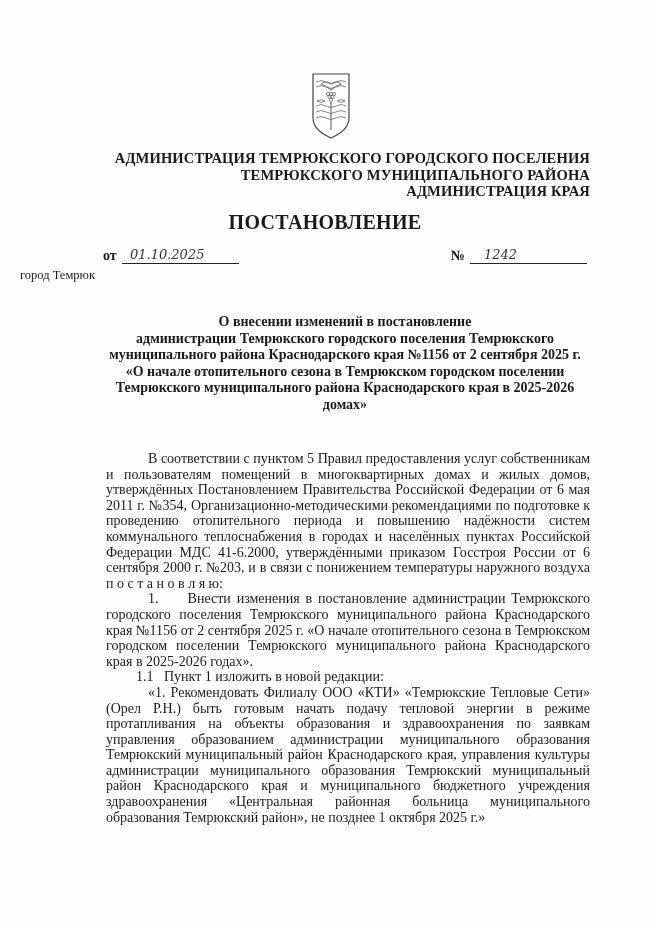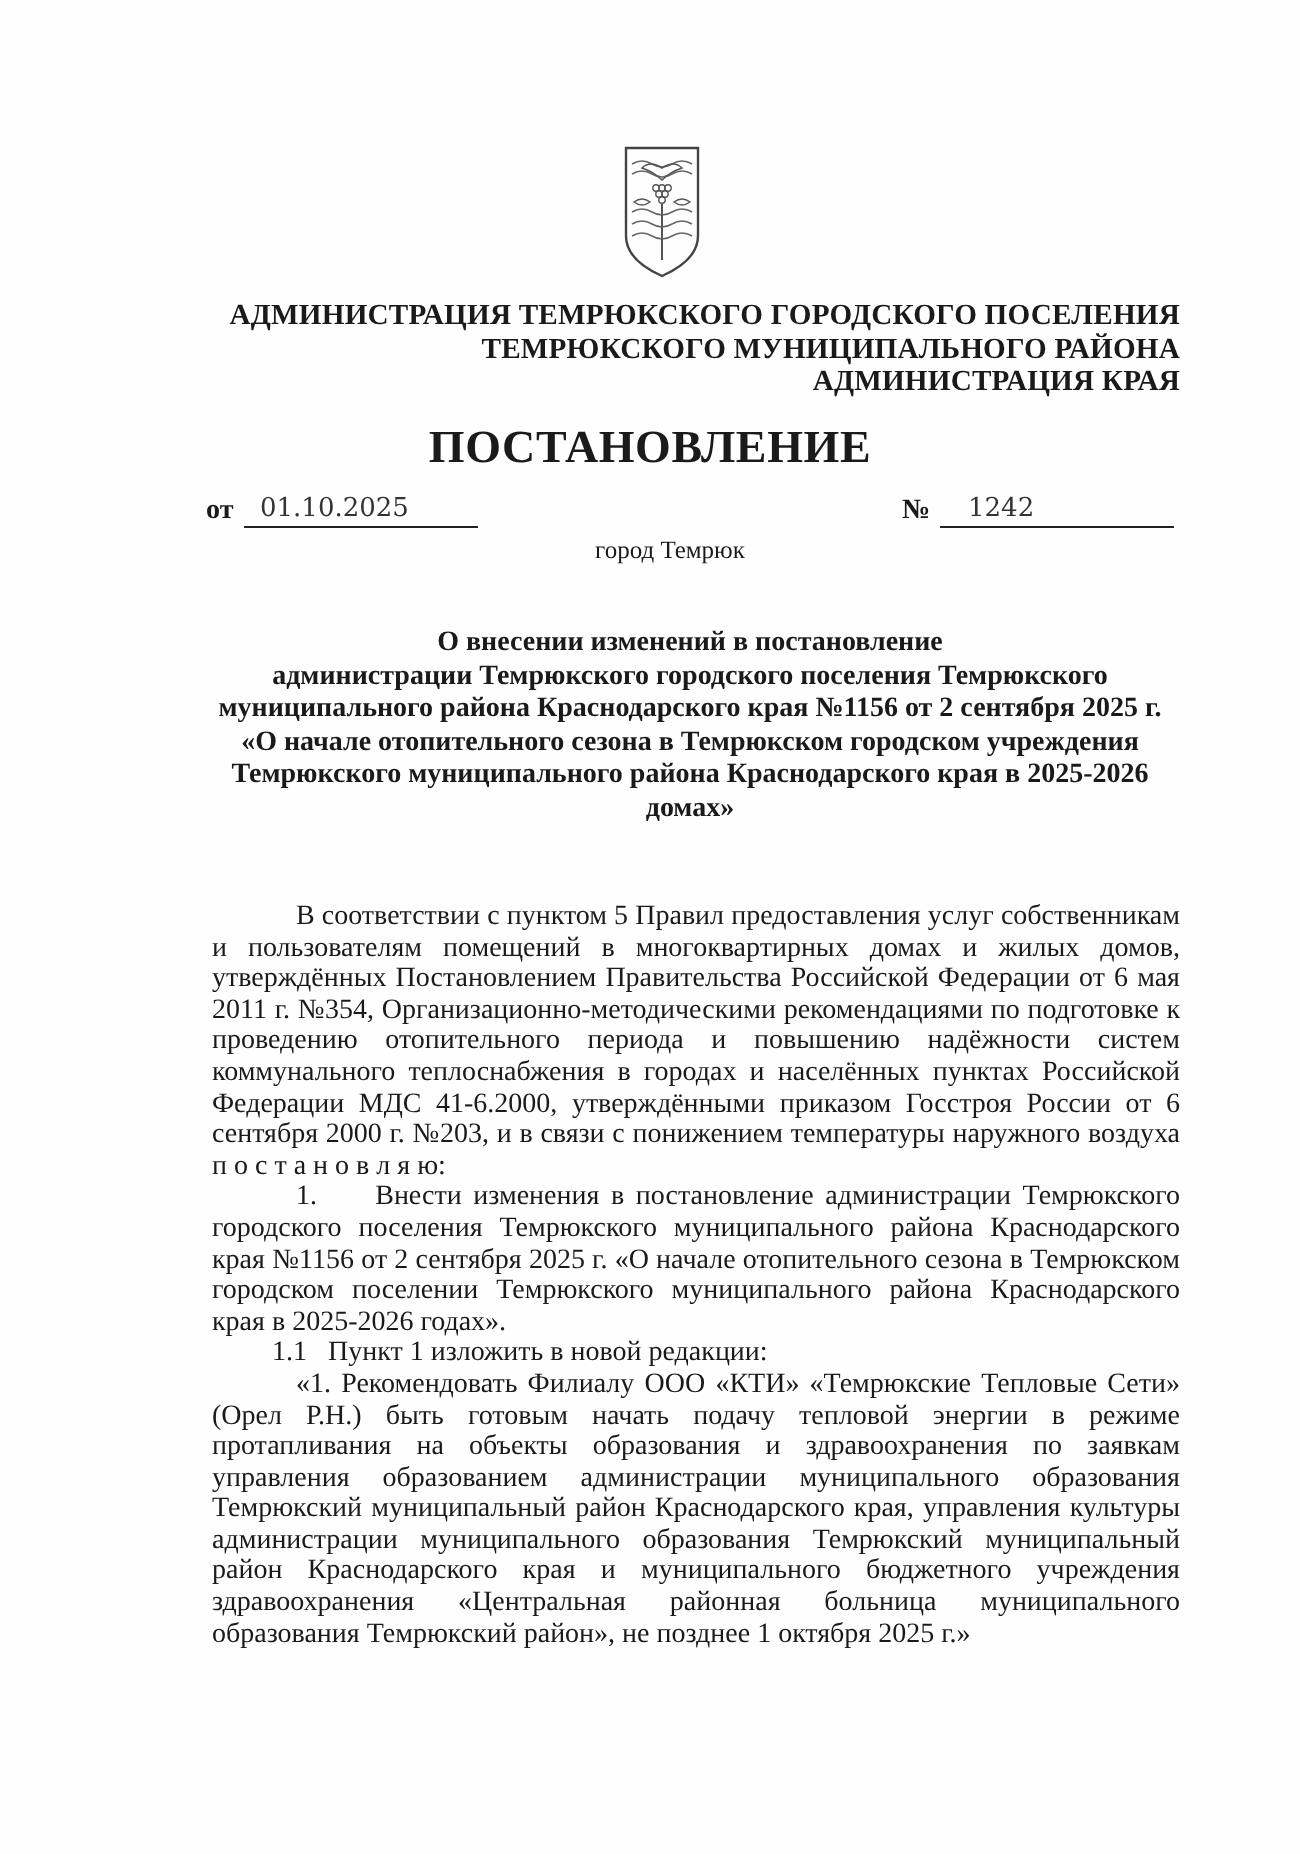--- a/index.html
+++ b/index.html
@@ -4,27 +4,27 @@
 <style>
   html, body { margin:0; padding:0; background:#ffffff; }
   body { width:650px; height:927px; position:relative; overflow:hidden; color:#1a1a1a;
          font-family:"Liberation Serif", "DejaVu Serif", serif; }
   .page { position:absolute; left:0; top:0; width:650px; height:927px; background:#fefefe; }
   .emblem { position:absolute; left:311px; top:72px; width:40px; height:68px; }
   .hdr { position:absolute; left:60px; width:530px; text-align:right; font-weight:bold; font-size:14.6px; line-height:16.5px; letter-spacing:0.1px; }
   .hdr1 { top:150px; }
   .hdr2 { top:166.5px; }
   .hdr3 { top:183px; }
-  .post { position:absolute; left:60px; width:530px; top:211px; text-align:center; font-weight:bold; font-size:23px; letter-spacing:0.3px; }
+  .post { position:absolute; left:60px; width:530px; top:211px; text-align:center; font-weight:bold; font-size:20px; letter-spacing:0.3px; }
   .dateline { position:absolute; top:248px; font-size:14px; font-weight:bold; }
   .ot { left:103px; }
-  .hand { font-family:"DejaVu Serif", serif; font-weight:normal; font-size:13px; color:#333; position:absolute; }
+  .hand { font-family:"DejaVu Serif", serif; font-style:italic; font-weight:normal; font-size:13px; color:#333; position:absolute; }
   .uline { position:absolute; height:1px; background:#222; }
   .num { left:451px; }
-  .city { position:absolute; top:268px; left:0; width:650px; text-align:center; font-size:12.5px; padding-left:20px; box-sizing:border-box; }
+  .city { position:absolute; top:268px; left:0; width:650px; text-align:left; font-size:12.5px; padding-left:20px; box-sizing:border-box; }
   .title { position:absolute; left:92px; width:506px; top:314px; text-align:center; font-weight:bold; font-size:14px; line-height:16.6px; }
   .title div { white-space:nowrap; }
   .body { position:absolute; left:106px; width:484px; top:451px; font-size:14px; line-height:15.6px; text-align:justify; }
   .body p { margin:0; text-indent:42px; text-align:justify; text-align-last:left; }
   .body p.item { text-indent:42px; }
   .body p.sub { text-indent:30px; }
 </style>
 </head>
 <body>
 
@@ -62,21 +62,21 @@
   <div class="dateline num">№</div>
   <div class="hand" style="left:484px; top:247px;">1242</div>
   <div class="uline" style="left:470px; top:263px; width:117px;"></div>
 
   <div class="city">город Темрюк</div>
 
   <div class="title">
     <div>О внесении изменений в постановление</div>
     <div>администрации Темрюкского городского поселения Темрюкского</div>
     <div>муниципального района Краснодарского края №1156 от 2 сентября 2025 г.</div>
-    <div>«О начале отопительного сезона в Темрюкском городском учреждения</div>
+    <div>«О начале отопительного сезона в Темрюкском городском поселении</div>
     <div>Темрюкского муниципального района Краснодарского края в 2025-2026</div>
     <div>домах»</div>
   </div>
 
   <div class="body">
     <p>В соответствии с пунктом 5 Правил предоставления услуг собственникам и пользователям помещений в многоквартирных домах и жилых домов, утверждённых Постановлением Правительства Российской Федерации от 6 мая 2011 г. №354, Организационно-методическими рекомендациями по подготовке к проведению отопительного периода и повышению надёжности систем коммунального теплоснабжения в городах и населённых пунктах Российской Федерации МДС 41-6.2000, утверждёнными приказом Госстроя России от 6 сентября 2000 г. №203, и в связи с понижением температуры наружного воздуха п о с т а н о в л я ю:</p>
     <p class="item">1.&nbsp;&nbsp;&nbsp;&nbsp;&nbsp;Внести изменения в постановление администрации Темрюкского городского поселения Темрюкского муниципального района Краснодарского края №1156 от 2 сентября 2025 г. «О начале отопительного сезона в Темрюкском городском поселении Темрюкского муниципального района Краснодарского края в 2025-2026 годах».</p>
     <p class="sub">1.1&nbsp;&nbsp;&nbsp;Пункт 1 изложить в новой редакции:</p>
     <p class="item">«1. Рекомендовать Филиалу ООО «КТИ» «Темрюкские Тепловые Сети» (Орел Р.Н.) быть готовым начать подачу тепловой энергии в режиме протапливания на объекты образования и здравоохранения по заявкам управления образованием администрации муниципального образования Темрюкский муниципальный район Краснодарского края, управления культуры администрации муниципального образования Темрюкский муниципальный район Краснодарского края и муниципального бюджетного учреждения здравоохранения «Центральная районная больница муниципального образования Темрюкский район», не позднее 1 октября 2025 г.»</p>
   </div>

